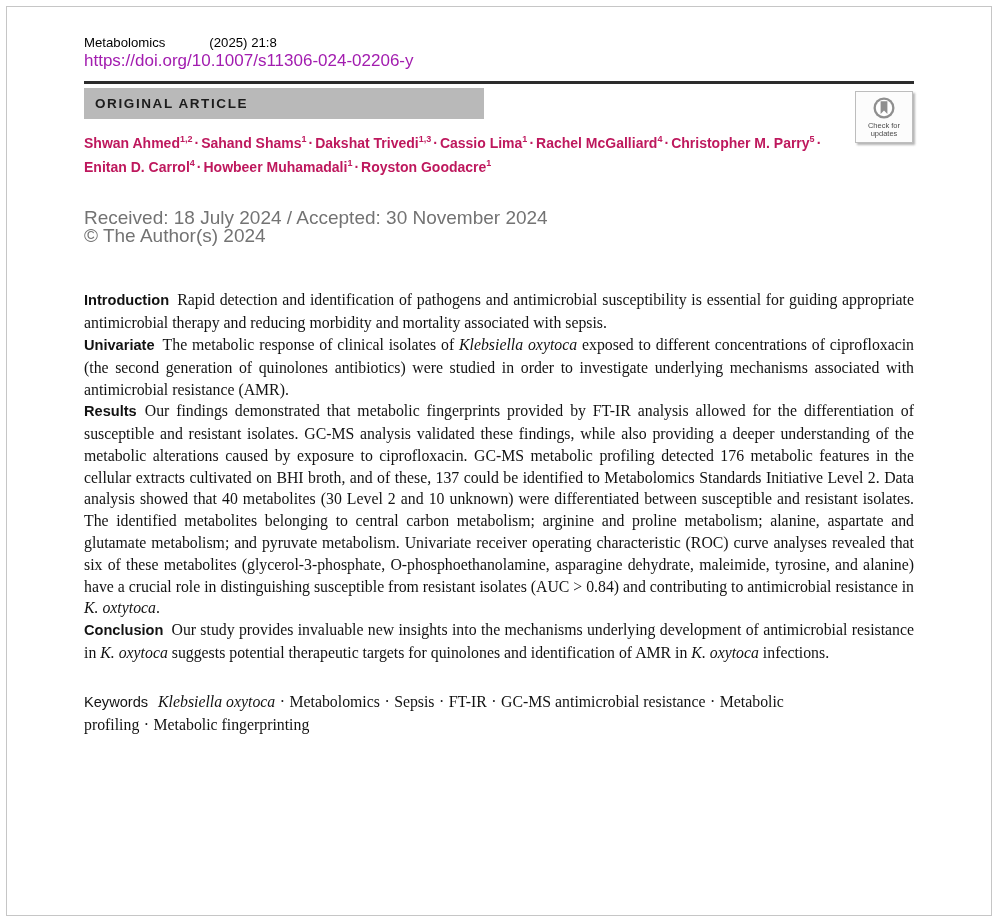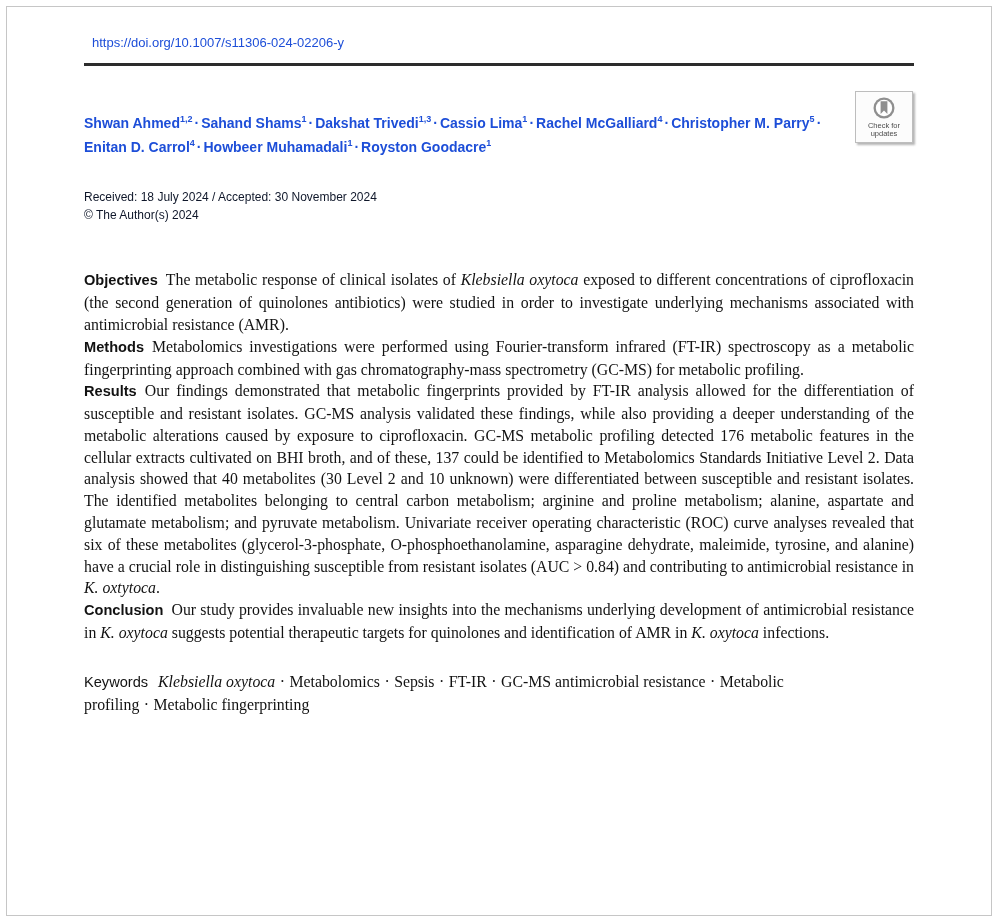--- a/index.html
+++ b/index.html
@@ -10,21 +10,21 @@
   }
   .page {
     position:absolute; left:6px; top:6px; width:986px; height:910px;
     border:1px solid #c6c6c6; background:#ffffff; box-sizing:border-box;
   }
   .content { position:relative; padding:27px 77px 0 77px; }
 
   
   .jline { font-size:13.2px; line-height:18px; color:#000; }
   .jcit  { margin-left:44px; }
-  .doi   { font-size:13px; line-height:18px; color:#1d4ed8; text-decoration:none;margin-left:8px; }
+  .doi   { font-size:17px; line-height:18px; color:#a21caf; text-decoration:none; }
 
   .rule { height:3px; background:#2c2c2c; margin-top:11px; }
 
   .type-box {
     margin-top:4px; width:400px; height:31px; background:#b9b9b9;
     display:flex; align-items:center; padding-left:11px; box-sizing:border-box;
   }
   .type-box span {
     font-weight:700; font-size:13.5px; letter-spacing:1.6px; color:#1c1c1c;
   }
@@ -39,26 +39,26 @@
   }
   .badge svg { display:block; margin-bottom:2px; }
   .badge-text { font-size:7.5px; line-height:8px; color:#4d4d4d; text-align:center; }
 
   
   .title {
     margin-top:46px; font-size:23.5px; font-weight:700; line-height:31px;
     letter-spacing:-0.2px; color:#000; max-width:832px;
   }
   .authors {
-    margin-top:43px; font-size:14px; font-weight:700; line-height:21px; color:#1d4ed8;
+    margin-top:10px; font-size:14px; font-weight:700; line-height:21px; color:#be185d;
     max-width:832px;
   }
   .authors sup { font-size:9px; font-weight:700; }
   .asep { padding:0 2px; }
-  .dates { margin-top:31px; font-size:12px; line-height:17.5px; color:#0f172a; }
+  .dates { margin-top:31px; font-size:19px; line-height:17.5px; color:#737373; }
 
   
   .abstract { margin-top:45px; max-width:832px; }
   .abs-head { font-size:15.5px; font-weight:700; color:#000; margin:0 0 6px 0; }
   .para {
     font-family:"Liberation Serif", serif; font-size:15.8px; line-height:21.8px;
     text-align:justify; margin:0; color:#121212;
   }
   .lbl {
     font-family:"Liberation Sans", sans-serif; font-weight:700; font-size:14.6px;
@@ -76,24 +76,30 @@
     padding-right:10px;
   }
   .kw-sep { padding:0 4.5px; }
 </style>
 </head>
 <body>
 
 <div class="page">
   <div class="content">
 
+    <div class="jline">
+      <span>Metabolomics</span><span class="jcit">(2025) 21:8</span>
+    </div>
     <div class="doi">https://doi.org/10.1007/s11306-024-02206-y</div>
 
     <div class="rule"></div>
 
+    <div class="type-box">
+      <span>ORIGINAL ARTICLE</span>
+    </div>
 
     <div class="badge">
       <svg width="24" height="24" viewBox="0 0 24 24">
         <circle cx="12" cy="12" r="10.5" fill="#8f8f8f"></circle>
         <circle cx="12" cy="12" r="8.2" fill="#ffffff"></circle>
         <path d="M8.6 5.2 L15.4 5.2 L15.4 18 L12 14.4 L8.6 18 Z" fill="#8f8f8f"></path>
       </svg>
       <div class="badge-text">
         <div>Check for</div>
         <div>updates</div>
@@ -103,24 +109,24 @@
 
     <div class="authors"><span><span>Shwan Ahmed</span><sup>1,2</sup></span><span class="asep">·</span><span><span>Sahand Shams</span><sup>1</sup></span><span class="asep">·</span><span><span>Dakshat Trivedi</span><sup>1,3</sup></span><span class="asep">·</span><span><span>Cassio Lima</span><sup>1</sup></span><span class="asep">·</span><span><span>Rachel McGalliard</span><sup>4</sup></span><span class="asep">·</span><span><span>Christopher M. Parry</span><sup>5</sup></span><span class="asep">·</span><br><span><span>Enitan D. Carrol</span><sup>4</sup></span><span class="asep">·</span><span><span>Howbeer Muhamadali</span><sup>1</sup></span><span class="asep">·</span><span><span>Royston Goodacre</span><sup>1</sup></span></div>
 
     <div class="dates">
       <div>Received: 18 July 2024 / Accepted: 30 November 2024</div>
       <div>© The Author(s) 2024</div>
     </div>
 
     <div class="abstract">
 
+      <p class="para"><span class="lbl">Introduction</span><span>Rapid detection and identification of pathogens and antimicrobial susceptibility is essential for guiding appropriate antimicrobial therapy and reducing morbidity and mortality associated with sepsis.</span></p>
 
-      <p class="para"><span class="lbl">Objectives</span><span>The metabolic response of clinical isolates of </span><span class="it">Klebsiella oxytoca</span><span> exposed to different concentrations of ciprofloxacin (the second generation of quinolones antibiotics) were studied in order to investigate underlying mechanisms associated with antimicrobial resistance (AMR).</span></p>
+      <p class="para"><span class="lbl">Univariate</span><span>The metabolic response of clinical isolates of </span><span class="it">Klebsiella oxytoca</span><span> exposed to different concentrations of ciprofloxacin (the second generation of quinolones antibiotics) were studied in order to investigate underlying mechanisms associated with antimicrobial resistance (AMR).</span></p>
 
-      <p class="para"><span class="lbl">Methods</span><span>Metabolomics investigations were performed using Fourier-transform infrared (FT-IR) spectroscopy as a metabolic fingerprinting approach combined with gas chromatography-mass spectrometry (GC-MS) for metabolic profiling.</span></p>
 
       <p class="para"><span class="lbl">Results</span><span>Our findings demonstrated that metabolic fingerprints provided by FT-IR analysis allowed for the differentiation of susceptible and resistant isolates. GC-MS analysis validated these findings, while also providing a deeper understanding of the metabolic alterations caused by exposure to ciprofloxacin. GC-MS metabolic profiling detected 176 metabolic features in the cellular extracts cultivated on BHI broth, and of these, 137 could be identified to Metabolomics Standards Initiative Level 2. Data analysis showed that 40 metabolites (30 Level 2 and 10 unknown) were differentiated between susceptible and resistant isolates. The identified metabolites belonging to central carbon metabolism; arginine and proline metabolism; alanine, aspartate and glutamate metabolism; and pyruvate metabolism. Univariate receiver operating characteristic (ROC) curve analyses revealed that six of these metabolites (glycerol-3-phosphate, O-phosphoethanolamine, asparagine dehydrate, maleimide, tyrosine, and alanine) have a crucial role in distinguishing susceptible from resistant isolates (AUC &gt; 0.84) and contributing to antimicrobial resistance in </span><span class="it">K. oxtytoca</span><span>.</span></p>
 
       <p class="para"><span class="lbl">Conclusion</span><span>Our study provides invaluable new insights into the mechanisms underlying development of antimicrobial resistance in </span><span class="it">K. oxytoca</span><span> suggests potential therapeutic targets for quinolones and identification of AMR in </span><span class="it">K. oxytoca</span><span> infections.</span></p>
     </div>
 
     <p class="keywords"><span class="kw-label">Keywords</span><span class="it">Klebsiella oxytoca</span><span class="kw-sep">·</span><span>Metabolomics</span><span class="kw-sep">·</span><span>Sepsis</span><span class="kw-sep">·</span><span>FT-IR</span><span class="kw-sep">·</span><span>GC-MS antimicrobial resistance</span><span class="kw-sep">·</span><span>Metabolic profiling</span><span class="kw-sep">·</span><span>Metabolic fingerprinting</span></p>
 
   </div>
 </div>

